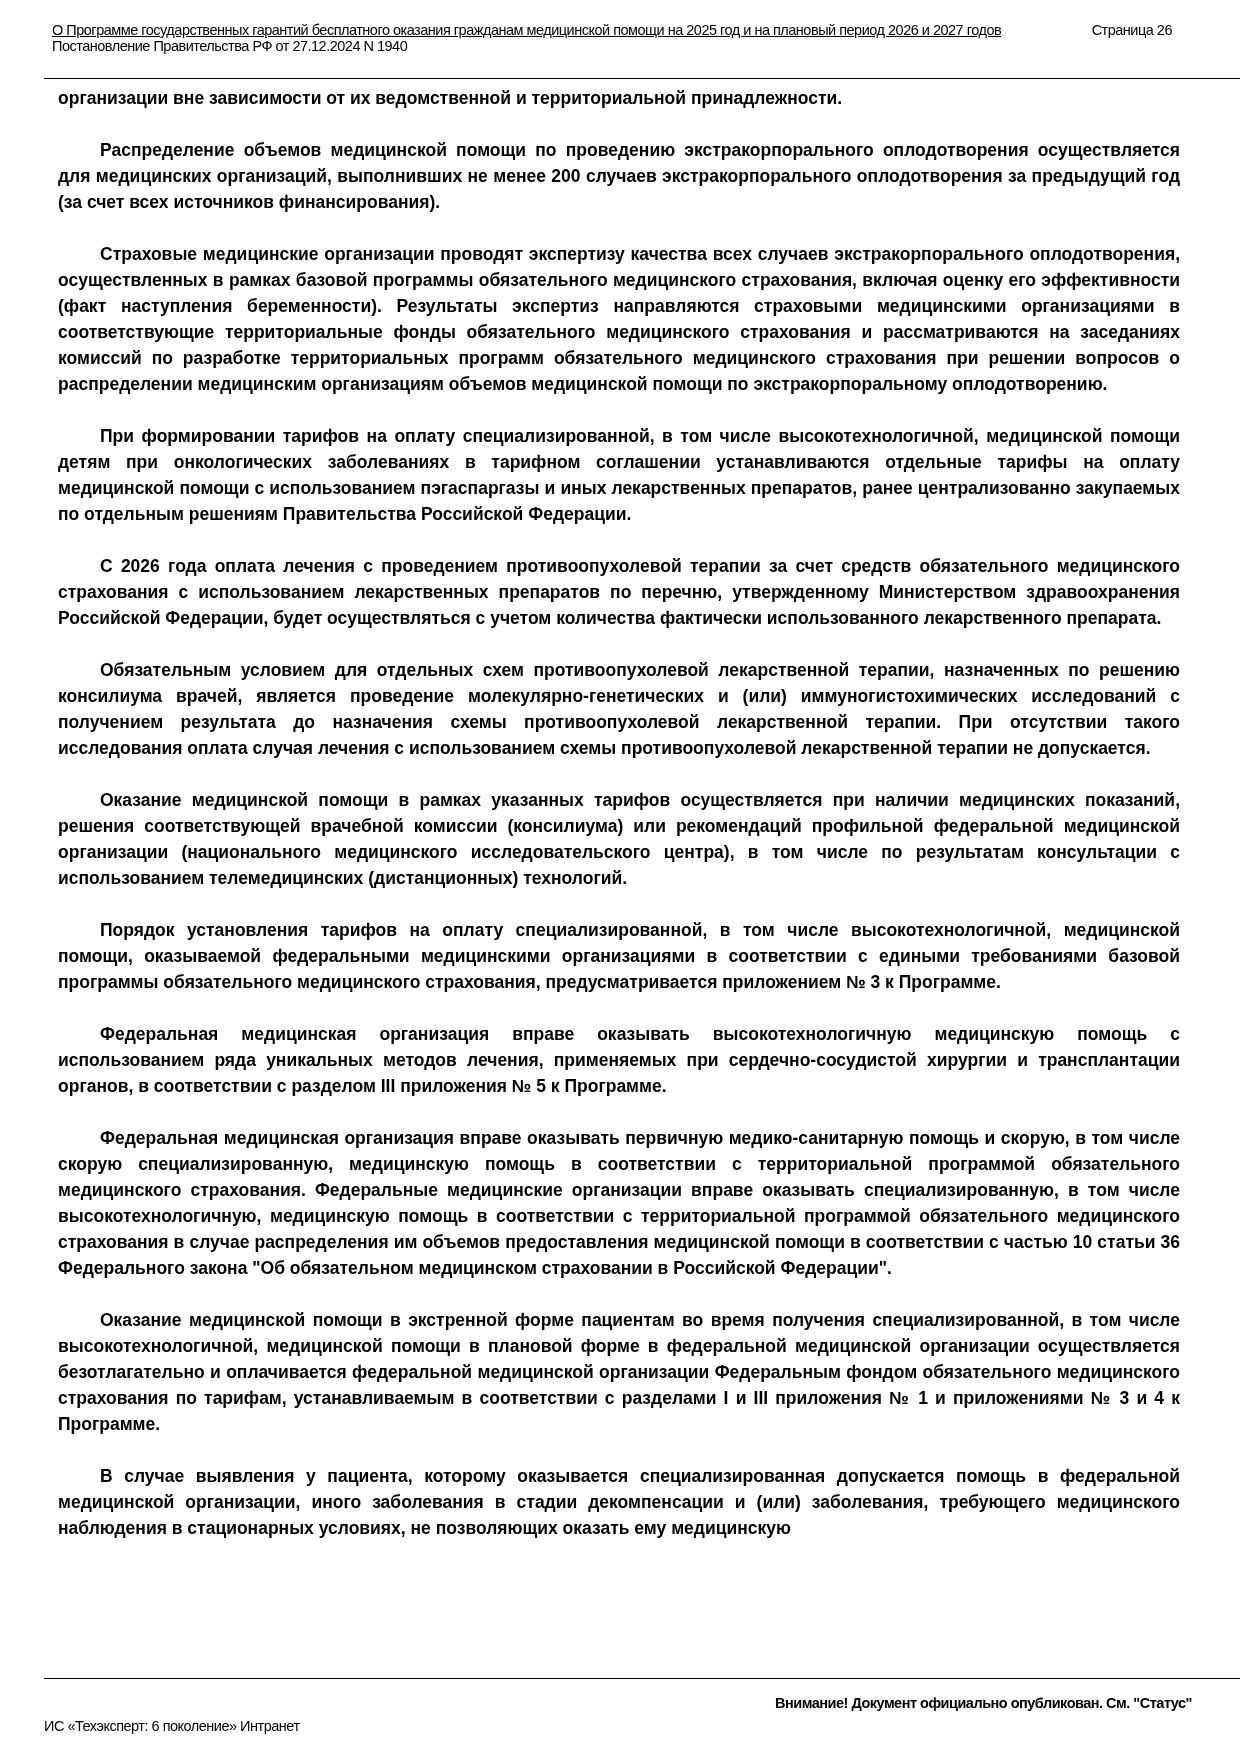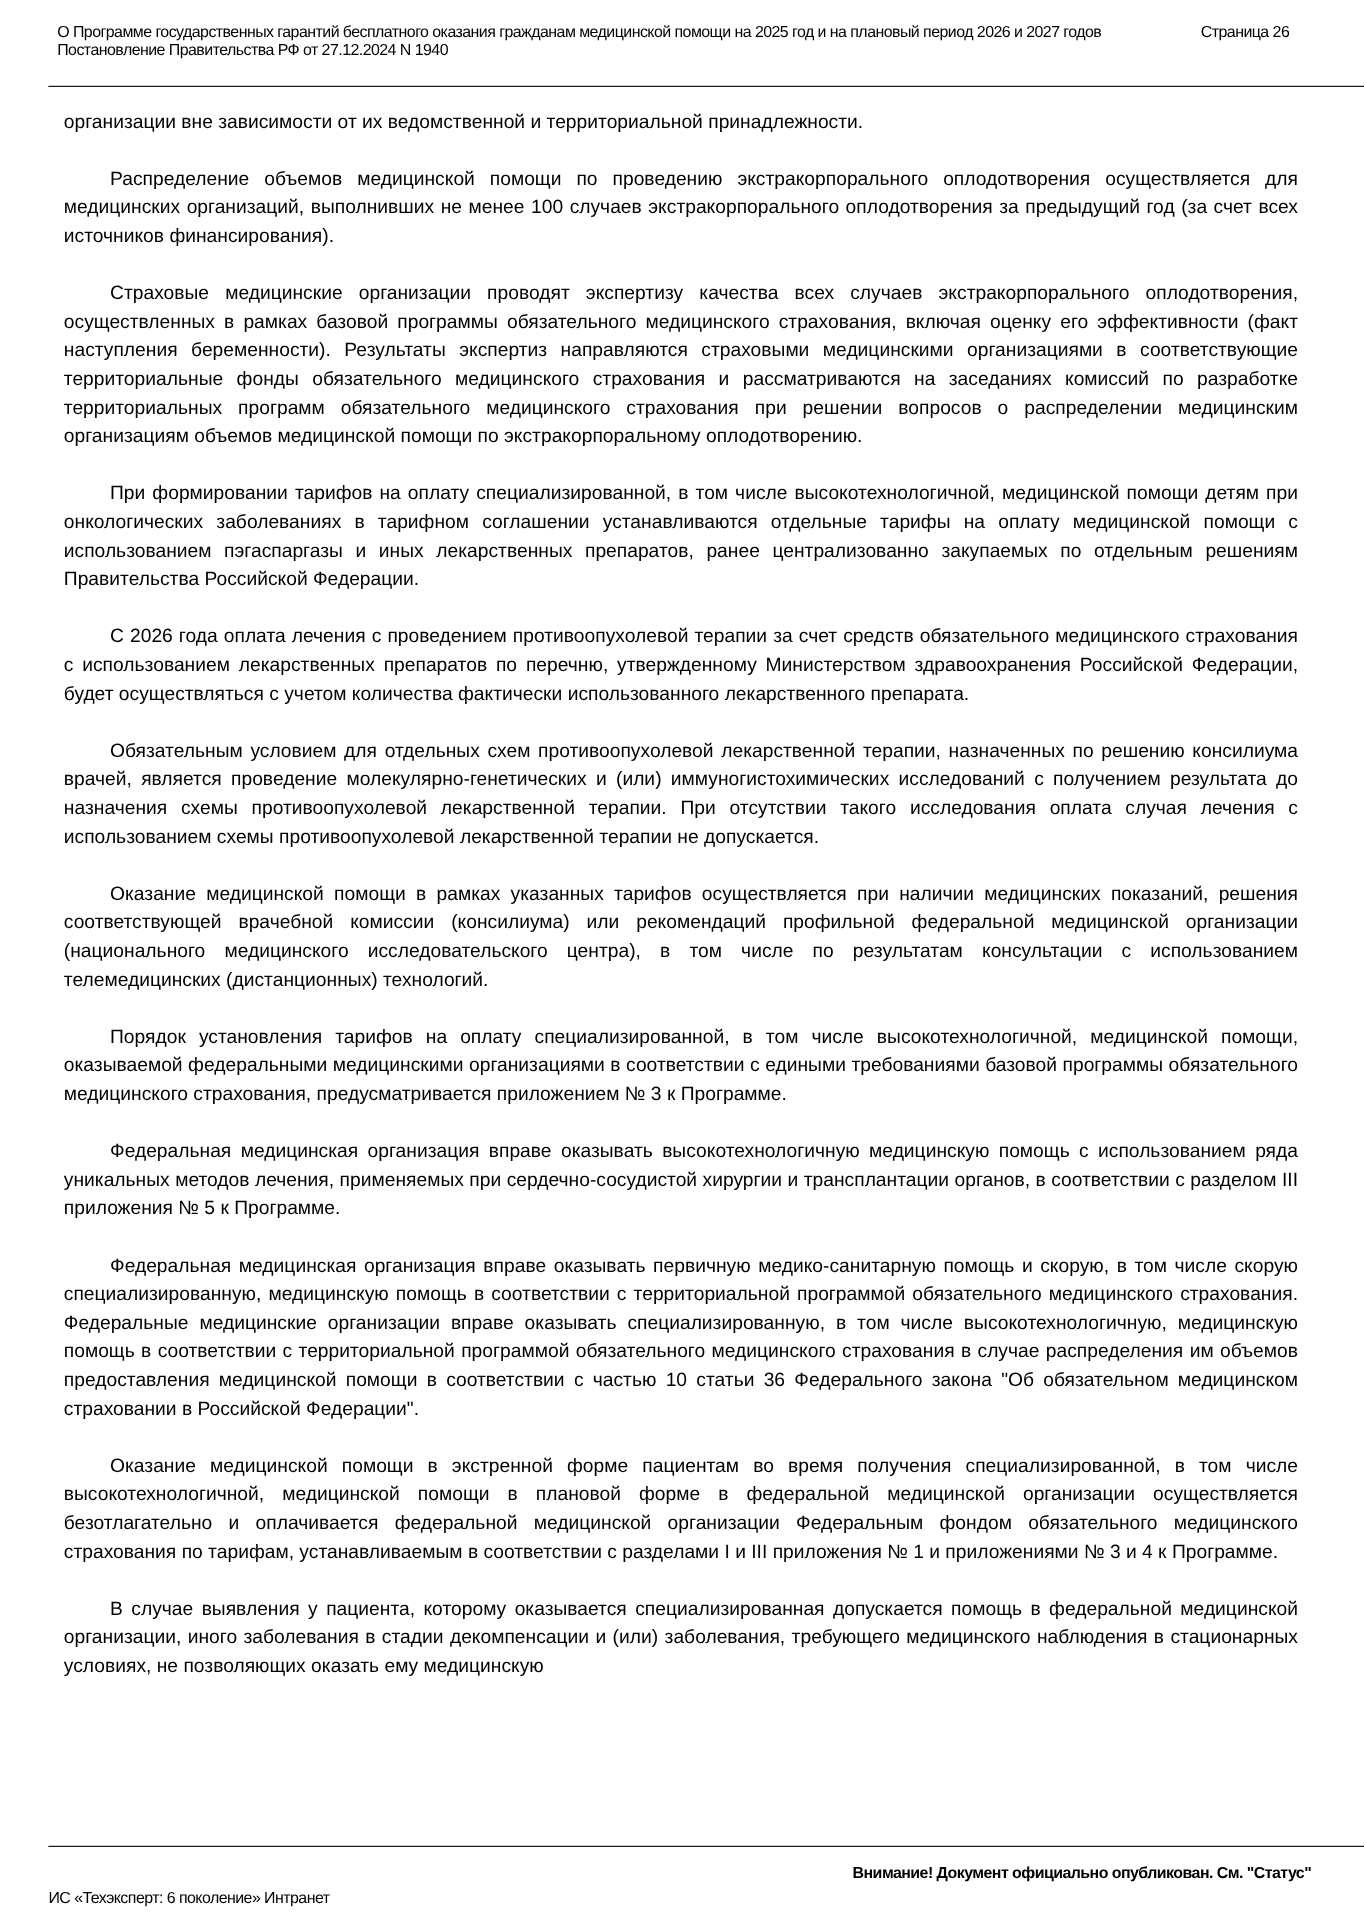--- a/index.html
+++ b/index.html
@@ -1,43 +1,43 @@
 <!DOCTYPE html>
 <html><head>
 <meta charset="utf-8">
 <style>
   html, body { margin: 0; padding: 0; background: #ffffff; }
   body { width: 1240px; height: 1755px; position: relative; overflow: hidden; color: #000; font-family: "Liberation Sans", sans-serif; }
   .header { position: absolute; left: 52px; top: 22px; width: 1130px; font-size: 14.5px; line-height: 16px; letter-spacing: -0.5px; }
-  .header .title { width: 990px; }
+  .header .title { width: 990px; text-decoration: underline; }
   .header .subtitle { }
   .header .page-num { position: absolute; right: 10px; top: 0; }
   .rule { position: absolute; left: 44px; width: 1196px; height: 0; border-top: 1.5px solid #000; }
   .rule.top { top: 78px; }
   .rule.bottom { top: 1678px; }
   .content { position: absolute; left: 58px; top: 85px; width: 1122px; font-size: 17.5px; line-height: 26px; }
-  .content p { margin: 12px 0 26px 0; text-align: justify; text-indent: 42px; }
+  .content p { margin: 0 0 26px 0; text-align: justify; text-indent: 42px; font-weight: bold; }
   .content p.cont { text-indent: 0; }
   .footer-notice { position: absolute; right: 48px; top: 1695px; font-size: 14.5px; letter-spacing: -0.5px; font-weight: bold; }
   .footer-source { position: absolute; left: 44px; top: 1718px; font-size: 14.5px; letter-spacing: -0.5px; text-align: right; }
 </style>
 </head>
 <body>
 
 <div class="header">
   <div class="title">О Программе государственных гарантий бесплатного оказания гражданам медицинской помощи на 2025 год и на плановый период 2026 и 2027 годов</div>
   <div class="subtitle">Постановление Правительства РФ от 27.12.2024 N 1940</div>
   <div class="page-num">Страница 26</div>
 </div>
 
 <div class="rule top"></div>
 
 <div class="content">
   <p class="cont">организации вне зависимости от их ведомственной и территориальной принадлежности.</p>
-  <p>Распределение объемов медицинской помощи по проведению экстракорпорального оплодотворения осуществляется для медицинских организаций, выполнивших не менее 100 случаев экстракорпорального оплодотворения за предыдущий год (за счет всех источников финансирования).</p>
+  <p>Распределение объемов медицинской помощи по проведению экстракорпорального оплодотворения осуществляется для медицинских организаций, выполнивших не менее 200 случаев экстракорпорального оплодотворения за предыдущий год (за счет всех источников финансирования).</p>
   <p>Страховые медицинские организации проводят экспертизу качества всех случаев экстракорпорального оплодотворения, осуществленных в рамках базовой программы обязательного медицинского страхования, включая оценку его эффективности (факт наступления беременности). Результаты экспертиз направляются страховыми медицинскими организациями в соответствующие территориальные фонды обязательного медицинского страхования и рассматриваются на заседаниях комиссий по разработке территориальных программ обязательного медицинского страхования при решении вопросов о распределении медицинским организациям объемов медицинской помощи по экстракорпоральному оплодотворению.</p>
   <p>При формировании тарифов на оплату специализированной, в том числе высокотехнологичной, медицинской помощи детям при онкологических заболеваниях в тарифном соглашении устанавливаются отдельные тарифы на оплату медицинской помощи с использованием пэгаспаргазы и иных лекарственных препаратов, ранее централизованно закупаемых по отдельным решениям Правительства Российской Федерации.</p>
   <p>С 2026 года оплата лечения с проведением противоопухолевой терапии за счет средств обязательного медицинского страхования с использованием лекарственных препаратов по перечню, утвержденному Министерством здравоохранения Российской Федерации, будет осуществляться с учетом количества фактически использованного лекарственного препарата.</p>
   <p>Обязательным условием для отдельных схем противоопухолевой лекарственной терапии, назначенных по решению консилиума врачей, является проведение молекулярно-генетических и (или) иммуногистохимических исследований с получением результата до назначения схемы противоопухолевой лекарственной терапии. При отсутствии такого исследования оплата случая лечения с использованием схемы противоопухолевой лекарственной терапии не допускается.</p>
   <p>Оказание медицинской помощи в рамках указанных тарифов осуществляется при наличии медицинских показаний, решения соответствующей врачебной комиссии (консилиума) или рекомендаций профильной федеральной медицинской организации (национального медицинского исследовательского центра), в том числе по результатам консультации с использованием телемедицинских (дистанционных) технологий.</p>
   <p>Порядок установления тарифов на оплату специализированной, в том числе высокотехнологичной, медицинской помощи, оказываемой федеральными медицинскими организациями в соответствии с едиными требованиями базовой программы обязательного медицинского страхования, предусматривается приложением № 3 к Программе.</p>
   <p>Федеральная медицинская организация вправе оказывать высокотехнологичную медицинскую помощь с использованием ряда уникальных методов лечения, применяемых при сердечно-сосудистой хирургии и трансплантации органов, в соответствии с разделом III приложения № 5 к Программе.</p>
   <p>Федеральная медицинская организация вправе оказывать первичную медико-санитарную помощь и скорую, в том числе скорую специализированную, медицинскую помощь в соответствии с территориальной программой обязательного медицинского страхования. Федеральные медицинские организации вправе оказывать специализированную, в том числе высокотехнологичную, медицинскую помощь в соответствии с территориальной программой обязательного медицинского страхования в случае распределения им объемов предоставления медицинской помощи в соответствии с частью 10 статьи 36 Федерального закона "Об обязательном медицинском страховании в Российской Федерации".</p>
   <p>Оказание медицинской помощи в экстренной форме пациентам во время получения специализированной, в том числе высокотехнологичной, медицинской помощи в плановой форме в федеральной медицинской организации осуществляется безотлагательно и оплачивается федеральной медицинской организации Федеральным фондом обязательного медицинского страхования по тарифам, устанавливаемым в соответствии с разделами I и III приложения № 1 и приложениями № 3 и 4 к Программе.</p>
   <p>В случае выявления у пациента, которому оказывается специализированная допускается помощь в федеральной медицинской организации, иного заболевания в стадии декомпенсации и (или) заболевания, требующего медицинского наблюдения в стационарных условиях, не позволяющих оказать ему медицинскую</p>

